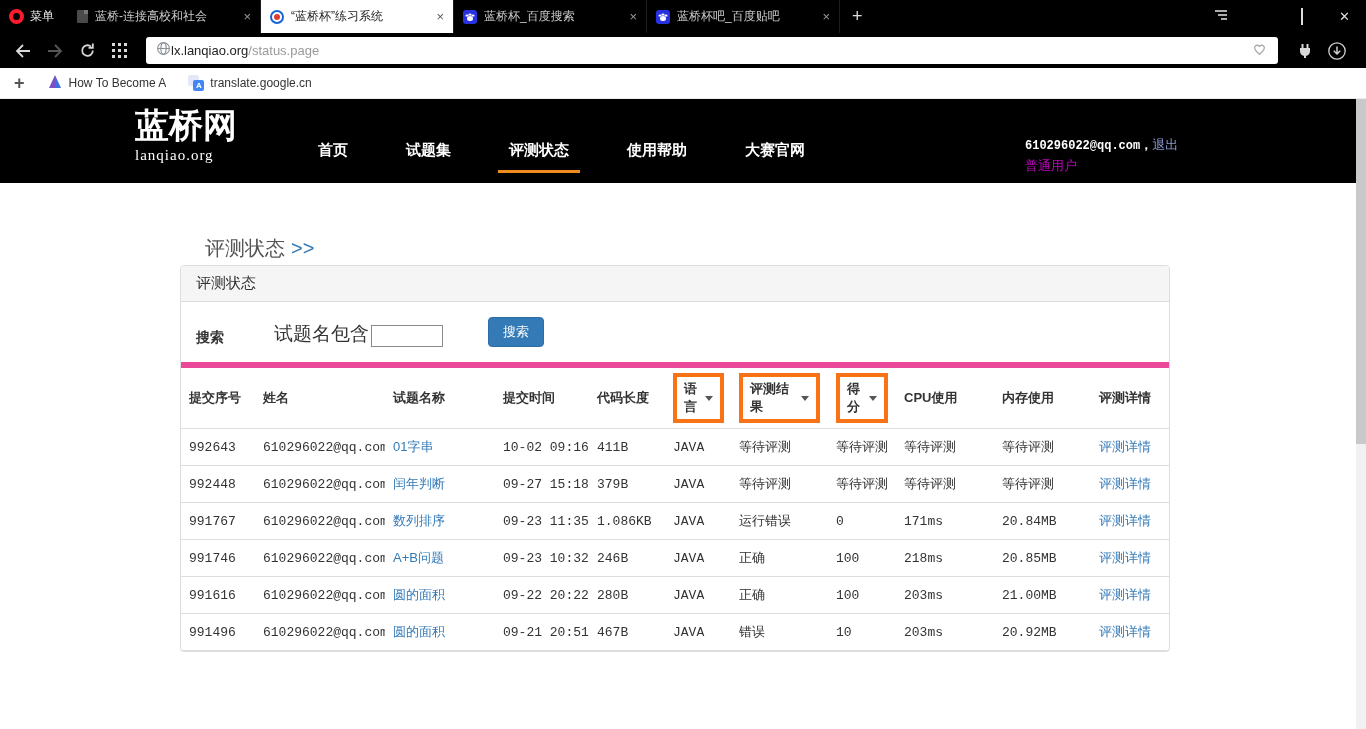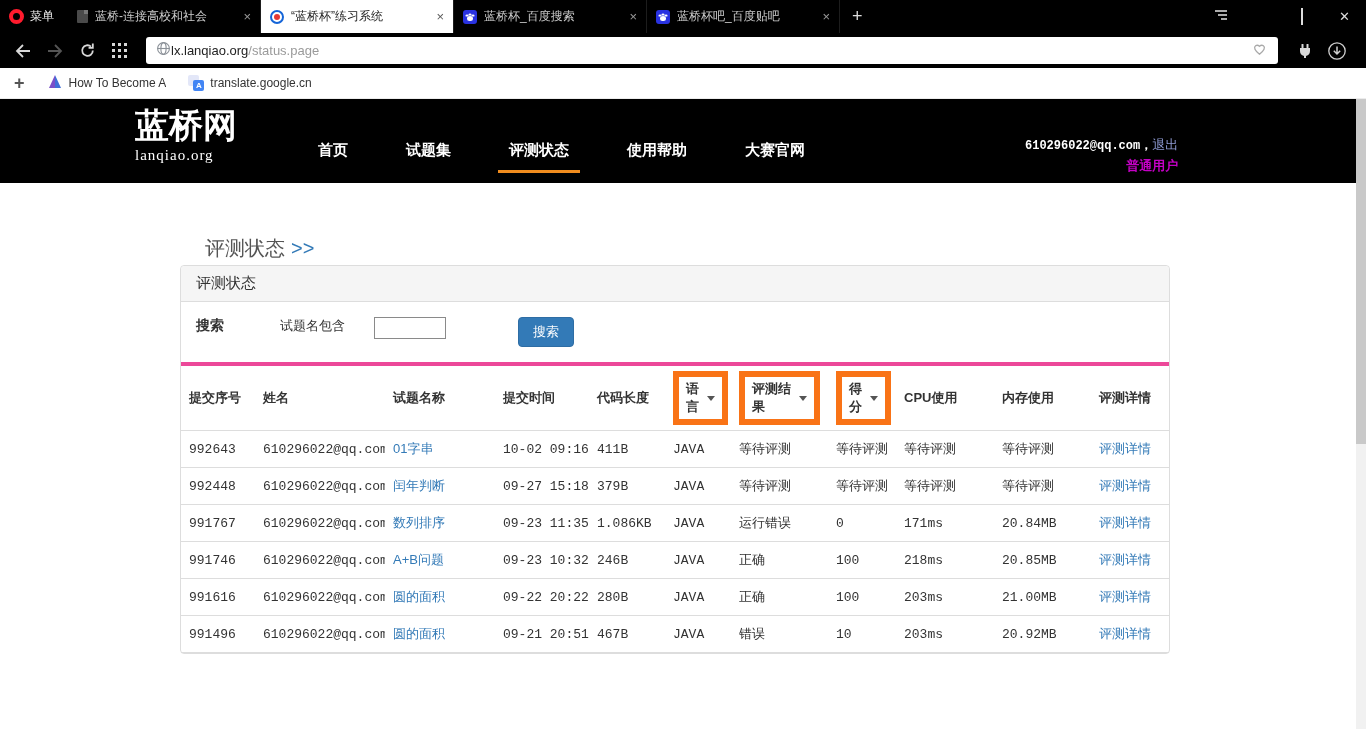--- a/index.html
+++ b/index.html
@@ -58,44 +58,44 @@
   .logo { position:absolute; left:135px; top:12px; }
   .logo-title { font-family:Liberation Mono, monospace; font-weight:bold; font-size:34px; line-height:1.05; }
   .logo-sub { font-family:"Liberation Serif", serif; font-size:15px; letter-spacing:1px; }
   .site-nav { position:absolute; left:315px; bottom:0; display:flex; gap:52px; }
   .site-nav-item { position:relative; padding:0 3px 23px; font-size:15px; font-weight:bold; color:#fff; cursor:pointer; }
   .site-nav-item.active::after { content:""; position:absolute; left:-8px; right:-8px; bottom:10px;
     height:3px; background:var(--accent,#f08c1e); }
   .user-info { position:absolute; left:1025px; top:36px; font-size:13px; line-height:19px; }
   .user-email { color:#fff; font-weight:bold; font-family:"Liberation Mono", monospace; font-size:12px; }
   .logout-link { color:var(--logout,#8f9bd4); text-decoration:none; font-size:13px; }
-  .user-role { color:var(--role,#c400c4); font-weight:bold;text-align:right; }
+  .user-role { color:var(--role,#c400c4); font-weight:normal; }
 
   .breadcrumb { position:absolute; left:205px; top:136px; font-size:20px; color:#555; }
   .breadcrumb-arrow { color:var(--link,#337ab7); margin-left:6px; }
 
   .panel { position:absolute; left:180px; top:166px; width:990px; background:#fff;
     border:1px solid #ddd; border-radius:4px; }
   .panel-header { background:#f5f5f5; border-bottom:1px solid #ddd; padding:8px 15px;
     font-size:15px; color:#333; border-radius:4px 4px 0 0; }
-  .search-row { display:flex; align-items:flex-start; padding:15px; border-bottom:4px solid #ec4899;gap:27px; }
+  .search-row { display:flex; align-items:flex-end; padding:15px; border-bottom:6px solid #ec4899; }
   .search-label { font-size:14px; font-weight:bold; color:#333; }
-  .search-field-label { margin-left:29px; font-size:13px; color:#333; }
+  .search-field-label { margin-left:50px; font-size:19px; color:#333; }
   .search-input { width:72px; height:22px; border:1px solid #8a8a8a; margin-left:2px; font-size:12px; padding:0 3px; }
   .search-button { margin-left:45px; background:var(--btn,#337ab7); color:#fff; border:1px solid #2e6da4;
     border-radius:4px; padding:5px 14px; font-size:13px; cursor:pointer; }
 
   table.results { width:100%; border-collapse:collapse; table-layout:fixed; }
   .results th { text-align:left; padding:5px 8px; height:34px; font-size:13px; color:#333;
     border-bottom:1px solid #ddd; font-weight:bold; }
   .results td { padding:9px 8px; font-size:13px; color:#333; border-bottom:1px solid #ddd;
     overflow:hidden; white-space:nowrap; }
   .mono { font-family:"Liberation Mono", monospace; font-size:12px; }
   a.link { color:var(--link,#337ab7); text-decoration:none; }
-  .hdr-select { display:inline-flex; align-items:center; border:6px solid #f97316; background:#fff;
+  .hdr-select { display:inline-flex; align-items:center; border:4px solid #f97316; background:#fff;
     padding:3px 7px; font-size:13px; font-weight:bold; cursor:pointer; }
   .caret { width:0; height:0; border-left:4px solid transparent; border-right:4px solid transparent;
     border-top:5px solid #555; margin-left:8px; }
 
   .scrollbar { position:absolute; right:0; top:0; width:10px; height:630px; background:#f1f1f1; }
   .scroll-thumb { position:absolute; top:0; left:0; width:10px; height:345px; background:#c9c9c9; }
 </style>
 </head>
 <body>
 

